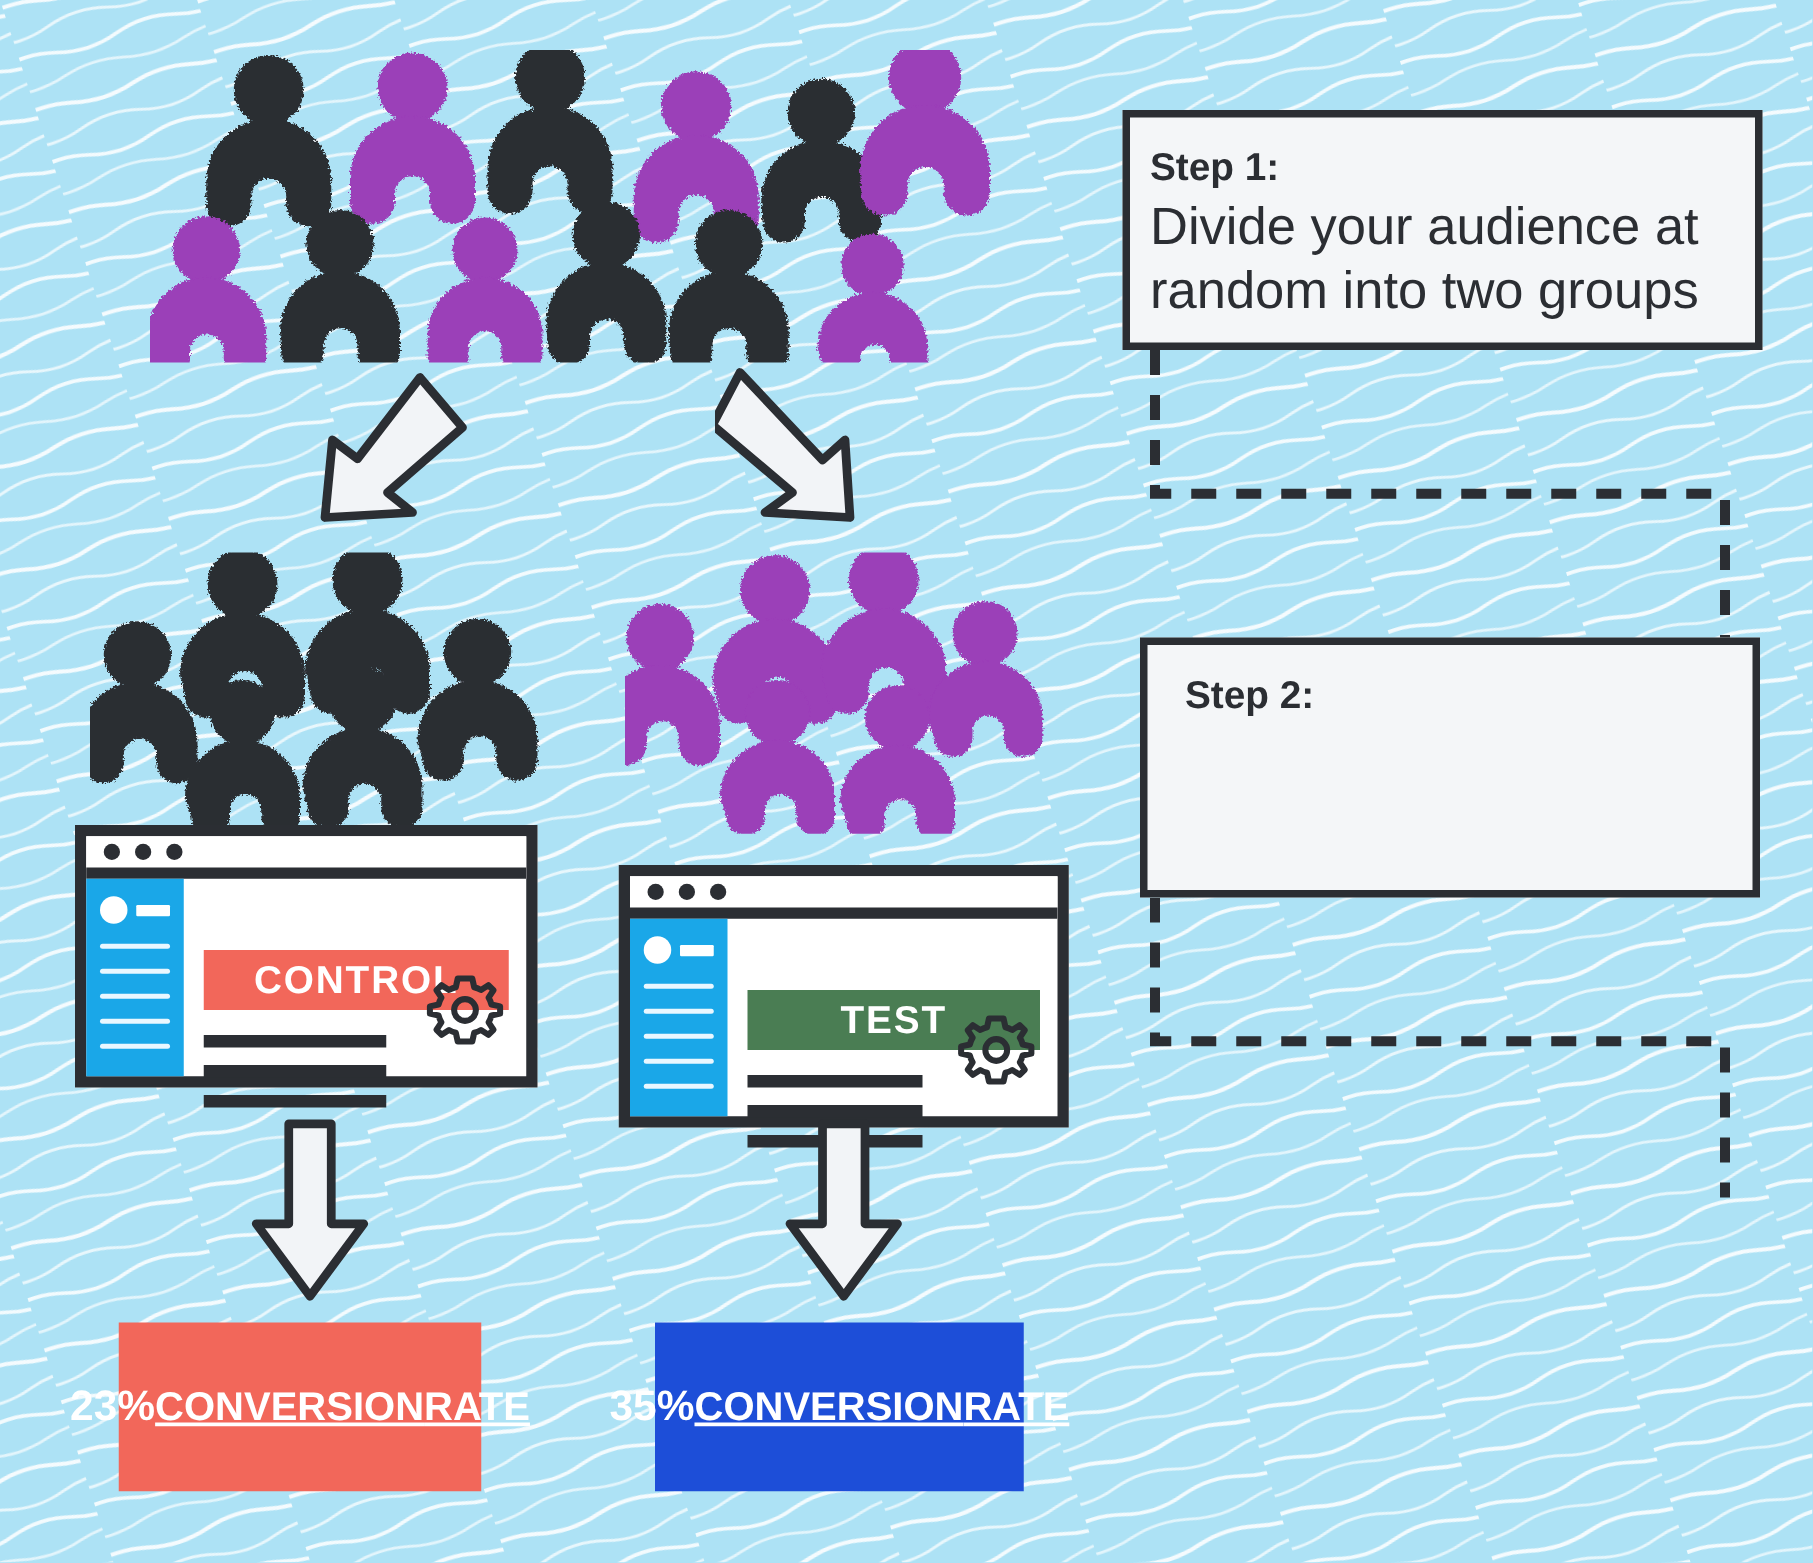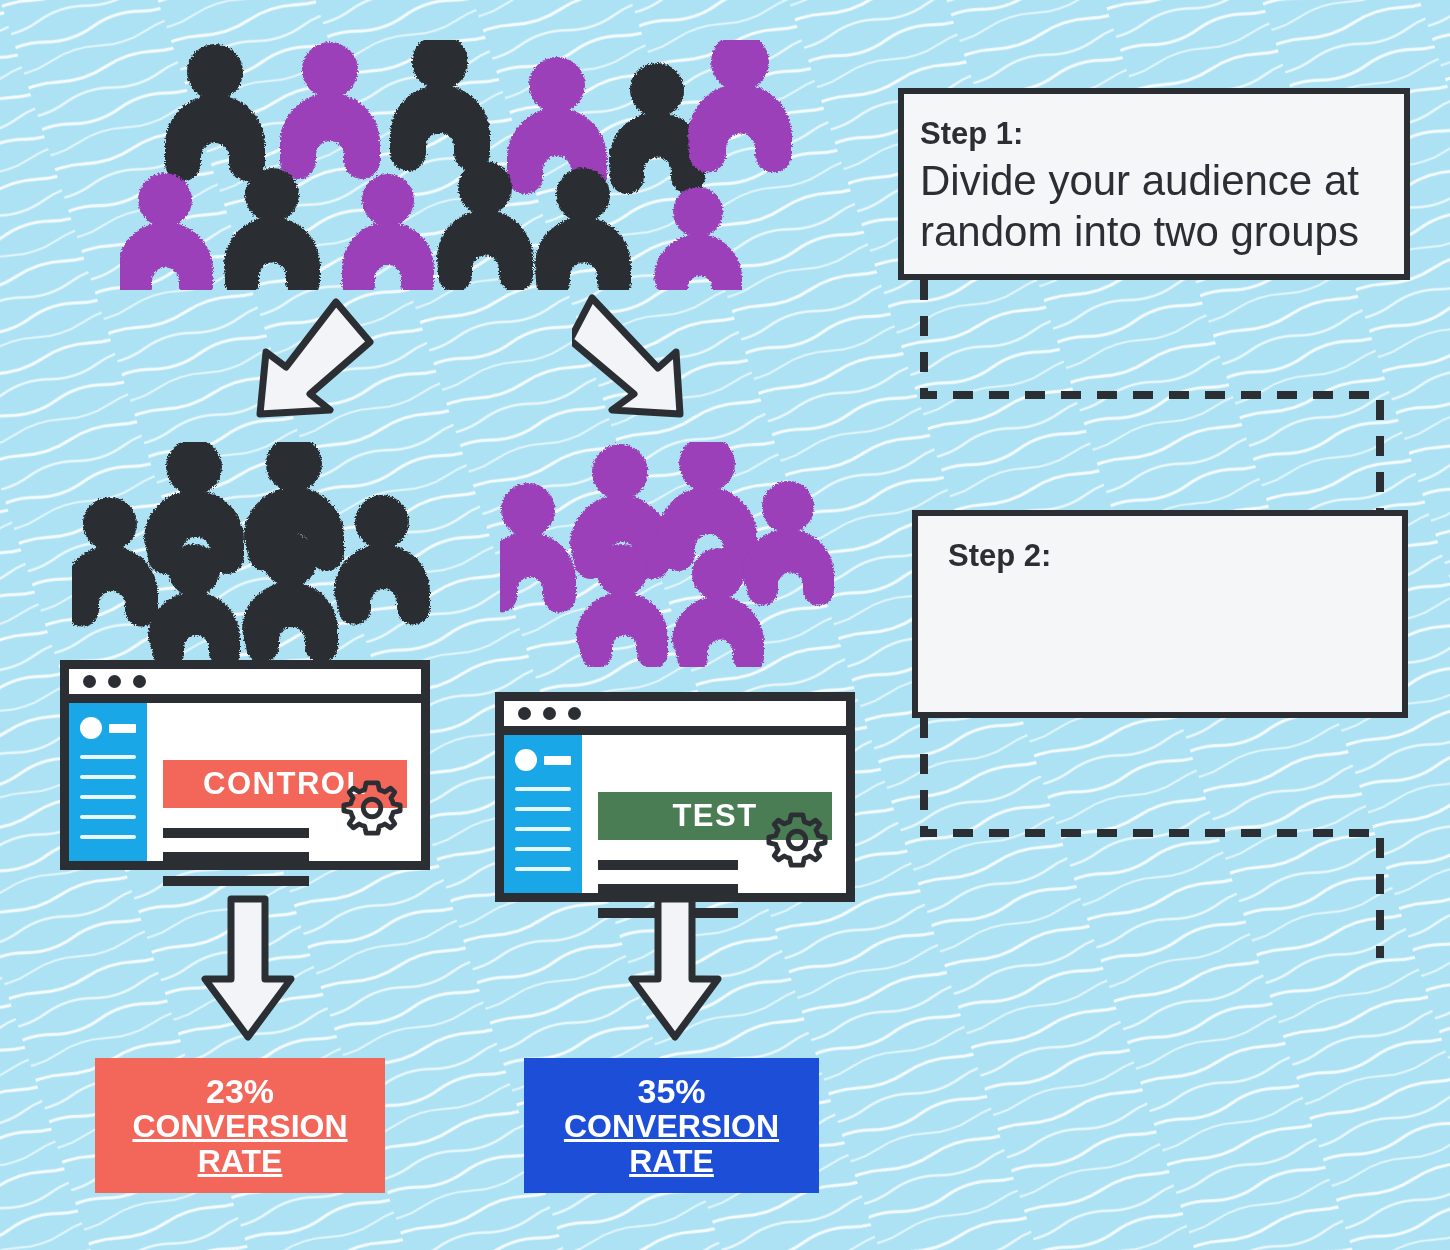--- a/index.html
+++ b/index.html
@@ -50,21 +50,21 @@
     color:#ffffff;font-weight:bold;font-size:31px;letter-spacing:1.5px;
     margin-bottom:20px;
   }
   .text-lines{width:60%;}
   .text-line{height:10px;background:#2b2e33;margin-bottom:14px;}
   .gear{position:absolute;right:18px;bottom:22px;}
 
   
   .result-box{
     position:absolute;
-    display:flex;flex-direction:column;align-items:center;justify-content:center;
+    display:flex;flex-direction:row;align-items:center;justify-content:center;
     color:#ffffff;text-align:center;
     font-weight:bold;line-height:1.08;
   }
   .result-pct{font-size:34px;}
   .result-label{font-size:32px;text-decoration:underline;}
 
   
   .step-box{
     position:absolute;
     background:#f4f6f8;

